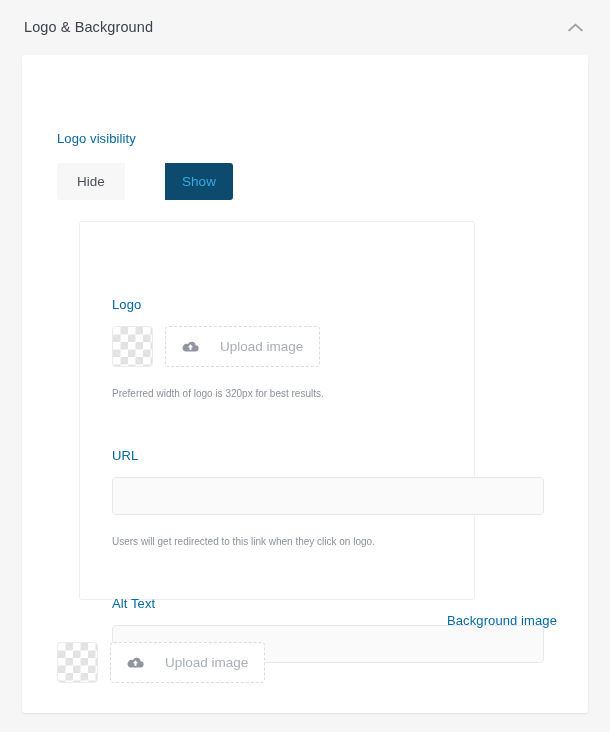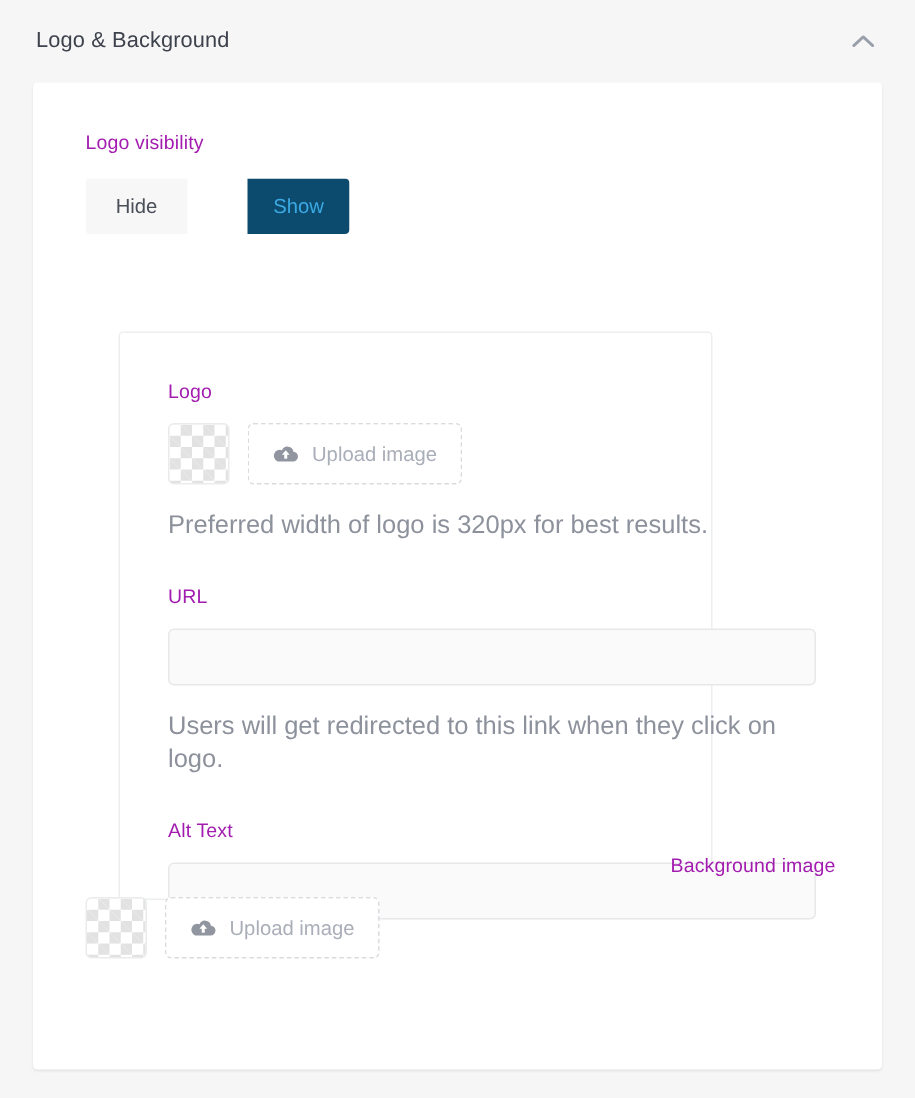--- a/index.html
+++ b/index.html
@@ -69,23 +69,24 @@
   .card-inner {
     position: absolute;
     left: 35px;
     top: 33px;
     width: 500px;
   }
 
   
   .field-label {
     font-size: 13px;
-    color: #a21caf;
+    color: #0369a1;
     line-height: 1;
     letter-spacing: 0.1px;
+    margin-top: 44px;
   }
 
   
   .toggle {
     display: inline-flex;
     margin-top: 18px;
     border-radius: 3px;
     overflow: hidden;
     gap: 40px;
   }
@@ -150,35 +151,35 @@
   .upload-btn {
     margin-left: 12px;
     height: 41px;
     min-width: 132px;
     border: 1px dashed #d9dcdf;
     border-radius: 4px;
     box-sizing: border-box;
     display: flex;
     align-items: center;
     justify-content: center;
-    gap: 9px;
+    gap: 21px;
     padding: 0 16px;
     cursor: pointer;
     background: #ffffff;
   }
   .upload-btn-label {
     font-size: 13.5px;
     color: #a9aeb8;
     line-height: 1;
   }
   .cloud-icon { display: block; flex: 0 0 auto; }
 
   
   .help-text {
-    font-size: 17px;
+    font-size: 10px;
     color: #8c919b;
     line-height: 22px;
     margin-top: 16px;
   }
 
   
   .text-input {
     display: block;
     width: 432px;
     height: 38px;

